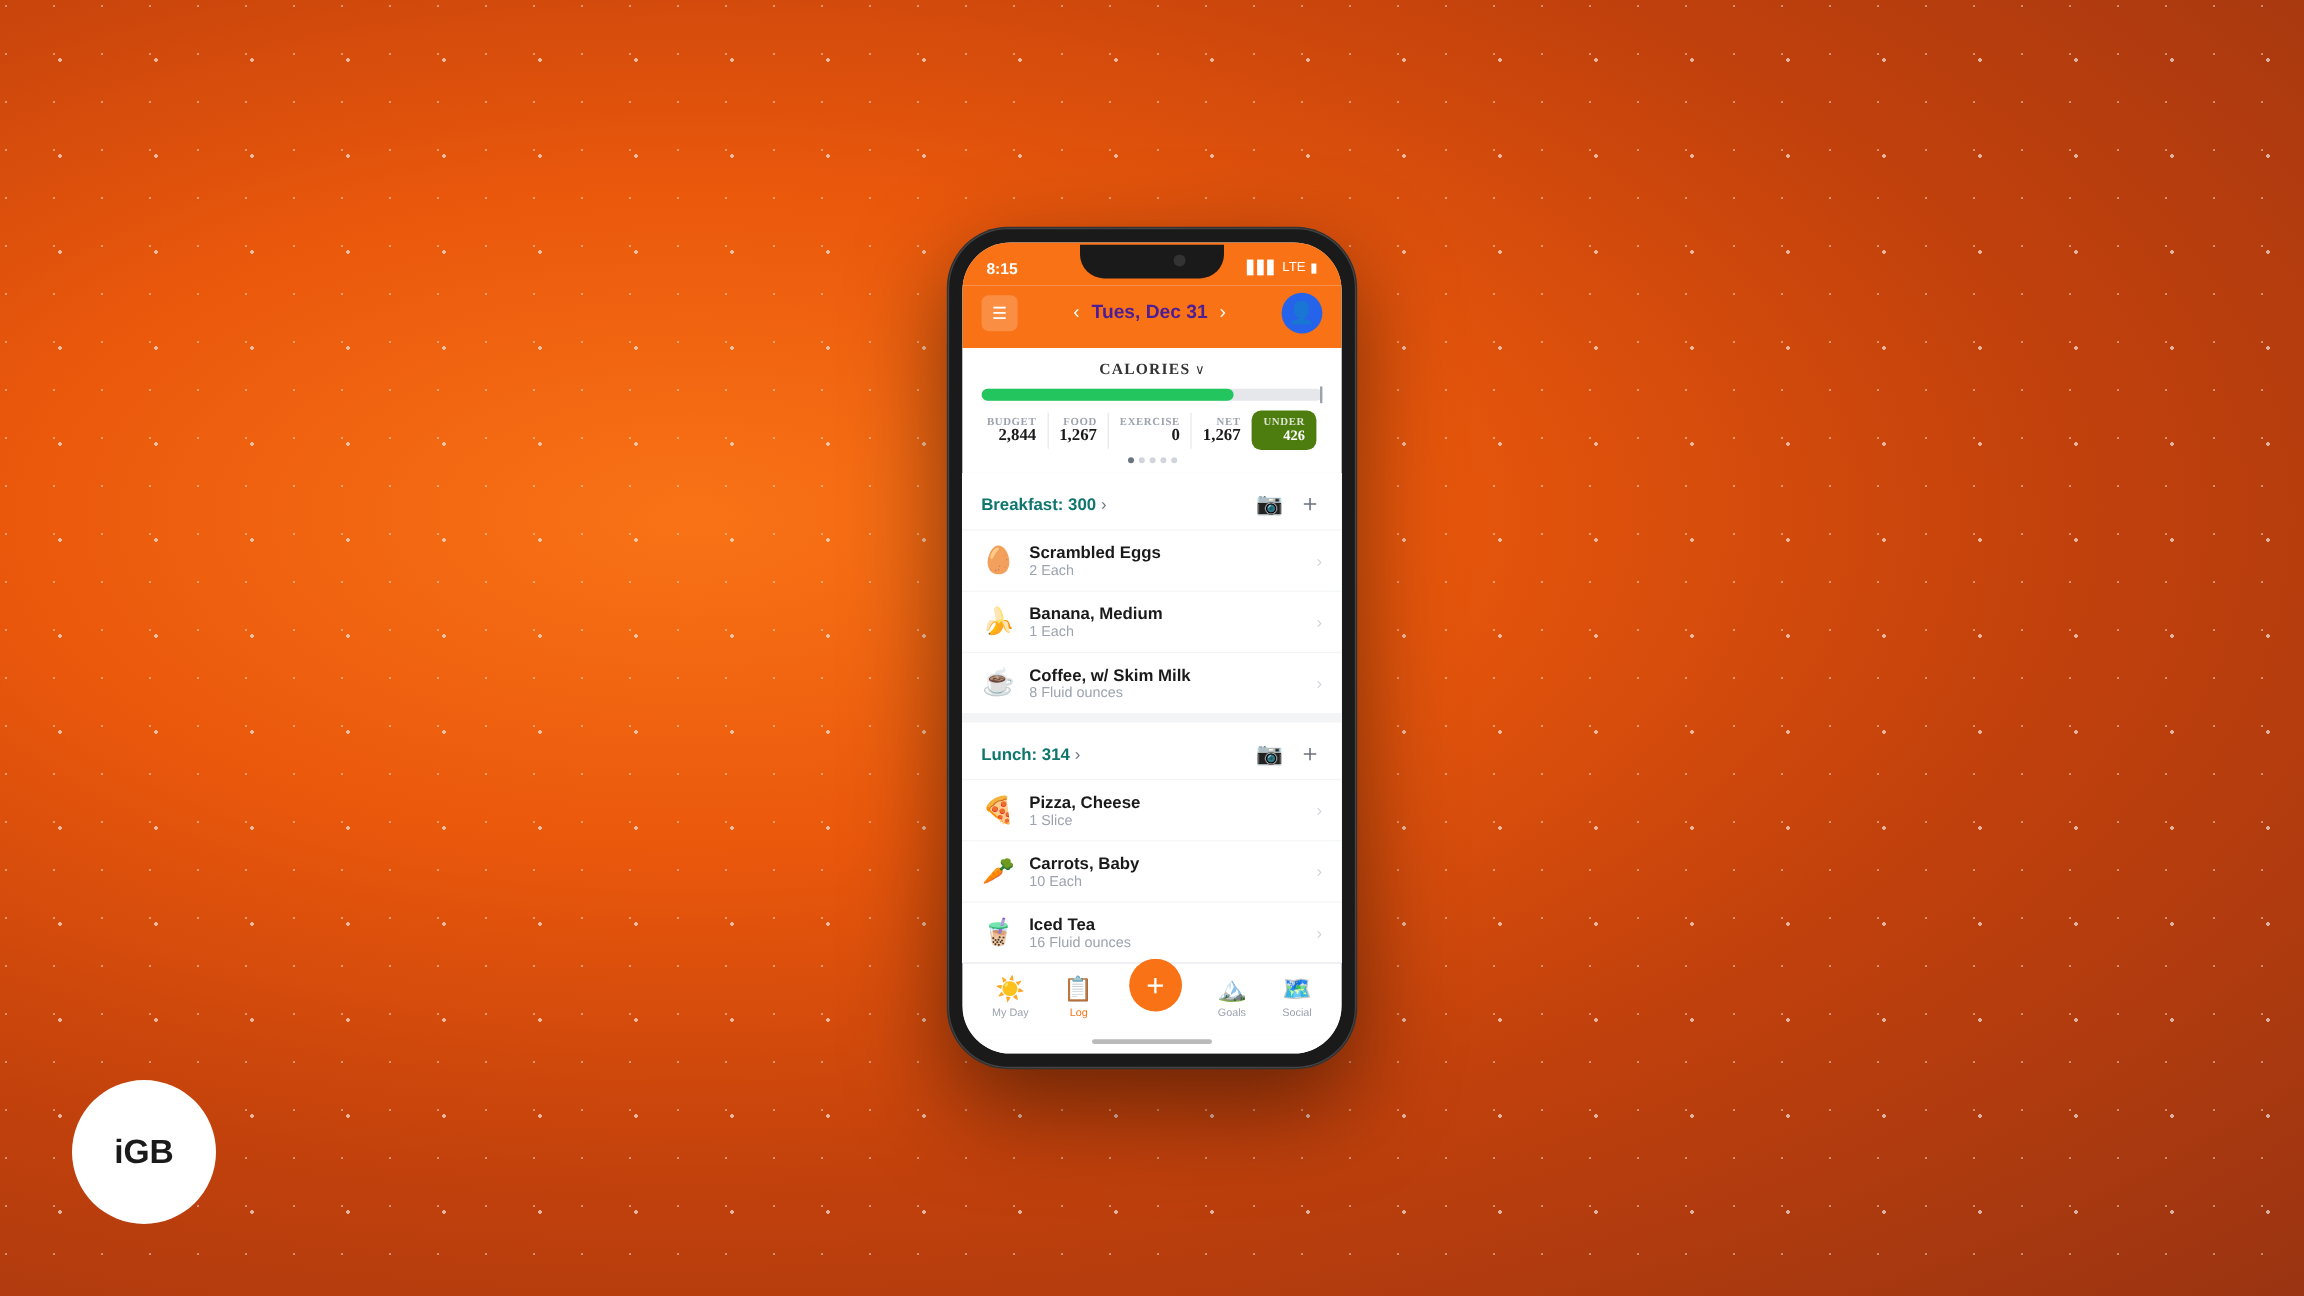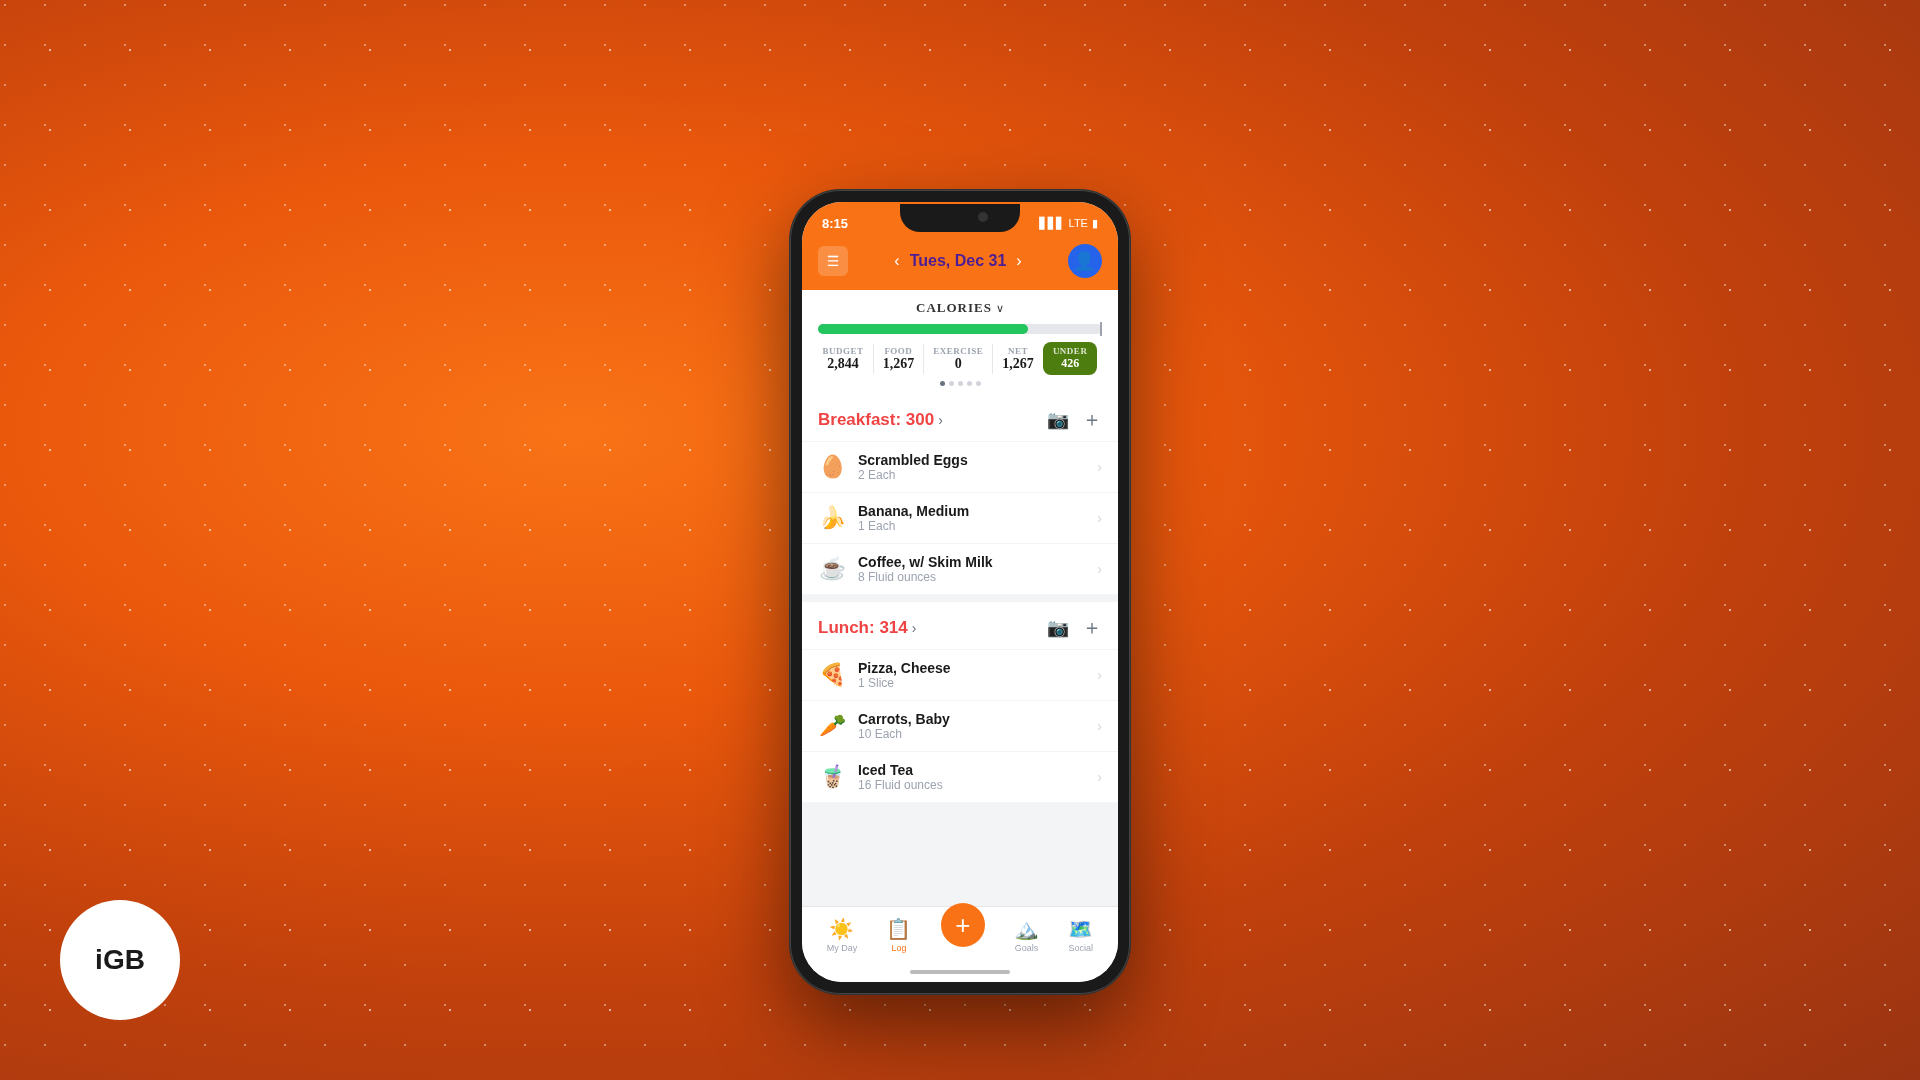--- a/index.html
+++ b/index.html
@@ -51,21 +51,21 @@
     .phone-wrapper {
       position: relative;
       width: 340px;
       height: 700px;
       z-index: 5;
     }
 
     
     .phone-frame {
       width: 340px;
-      height: 804px;
+      height: 700px;
       background: #1a1a1a;
       border-radius: 50px;
       padding: 12px;
       box-shadow:
         0 0 0 1px #333,
         0 30px 80px rgba(0,0,0,0.5),
         inset 0 0 0 1px #444;
       position: relative;
     }
 
@@ -234,21 +234,21 @@
       background: #9ca3af;
     }
 
     .calories-stats {
       display: flex;
       justify-content: space-around;
       align-items: center;
     }
 
     .stat-item {
-      text-align: center;
+      text-align: right;
     }
 
     .stat-label {
       font-size: 9px;
       font-weight: 600;
       color: #9ca3af;
       letter-spacing: 0.5px;
       text-transform: uppercase;
     }
 
@@ -319,23 +319,23 @@
       padding: 12px 16px 8px;
     }
 
     .meal-title-group {
       display: flex;
       align-items: center;
       gap: 4px;
     }
 
     .meal-title {
-      font-size: 17px;
+      font-size: 14px;
       font-weight: 800;
-      color: #ef4444;
+      color: #0f766e;
     }
 
     .meal-chevron {
       font-size: 14px;
       color: #6b7280;
     }
 
     .meal-actions {
       display: flex;
       gap: 12px;

